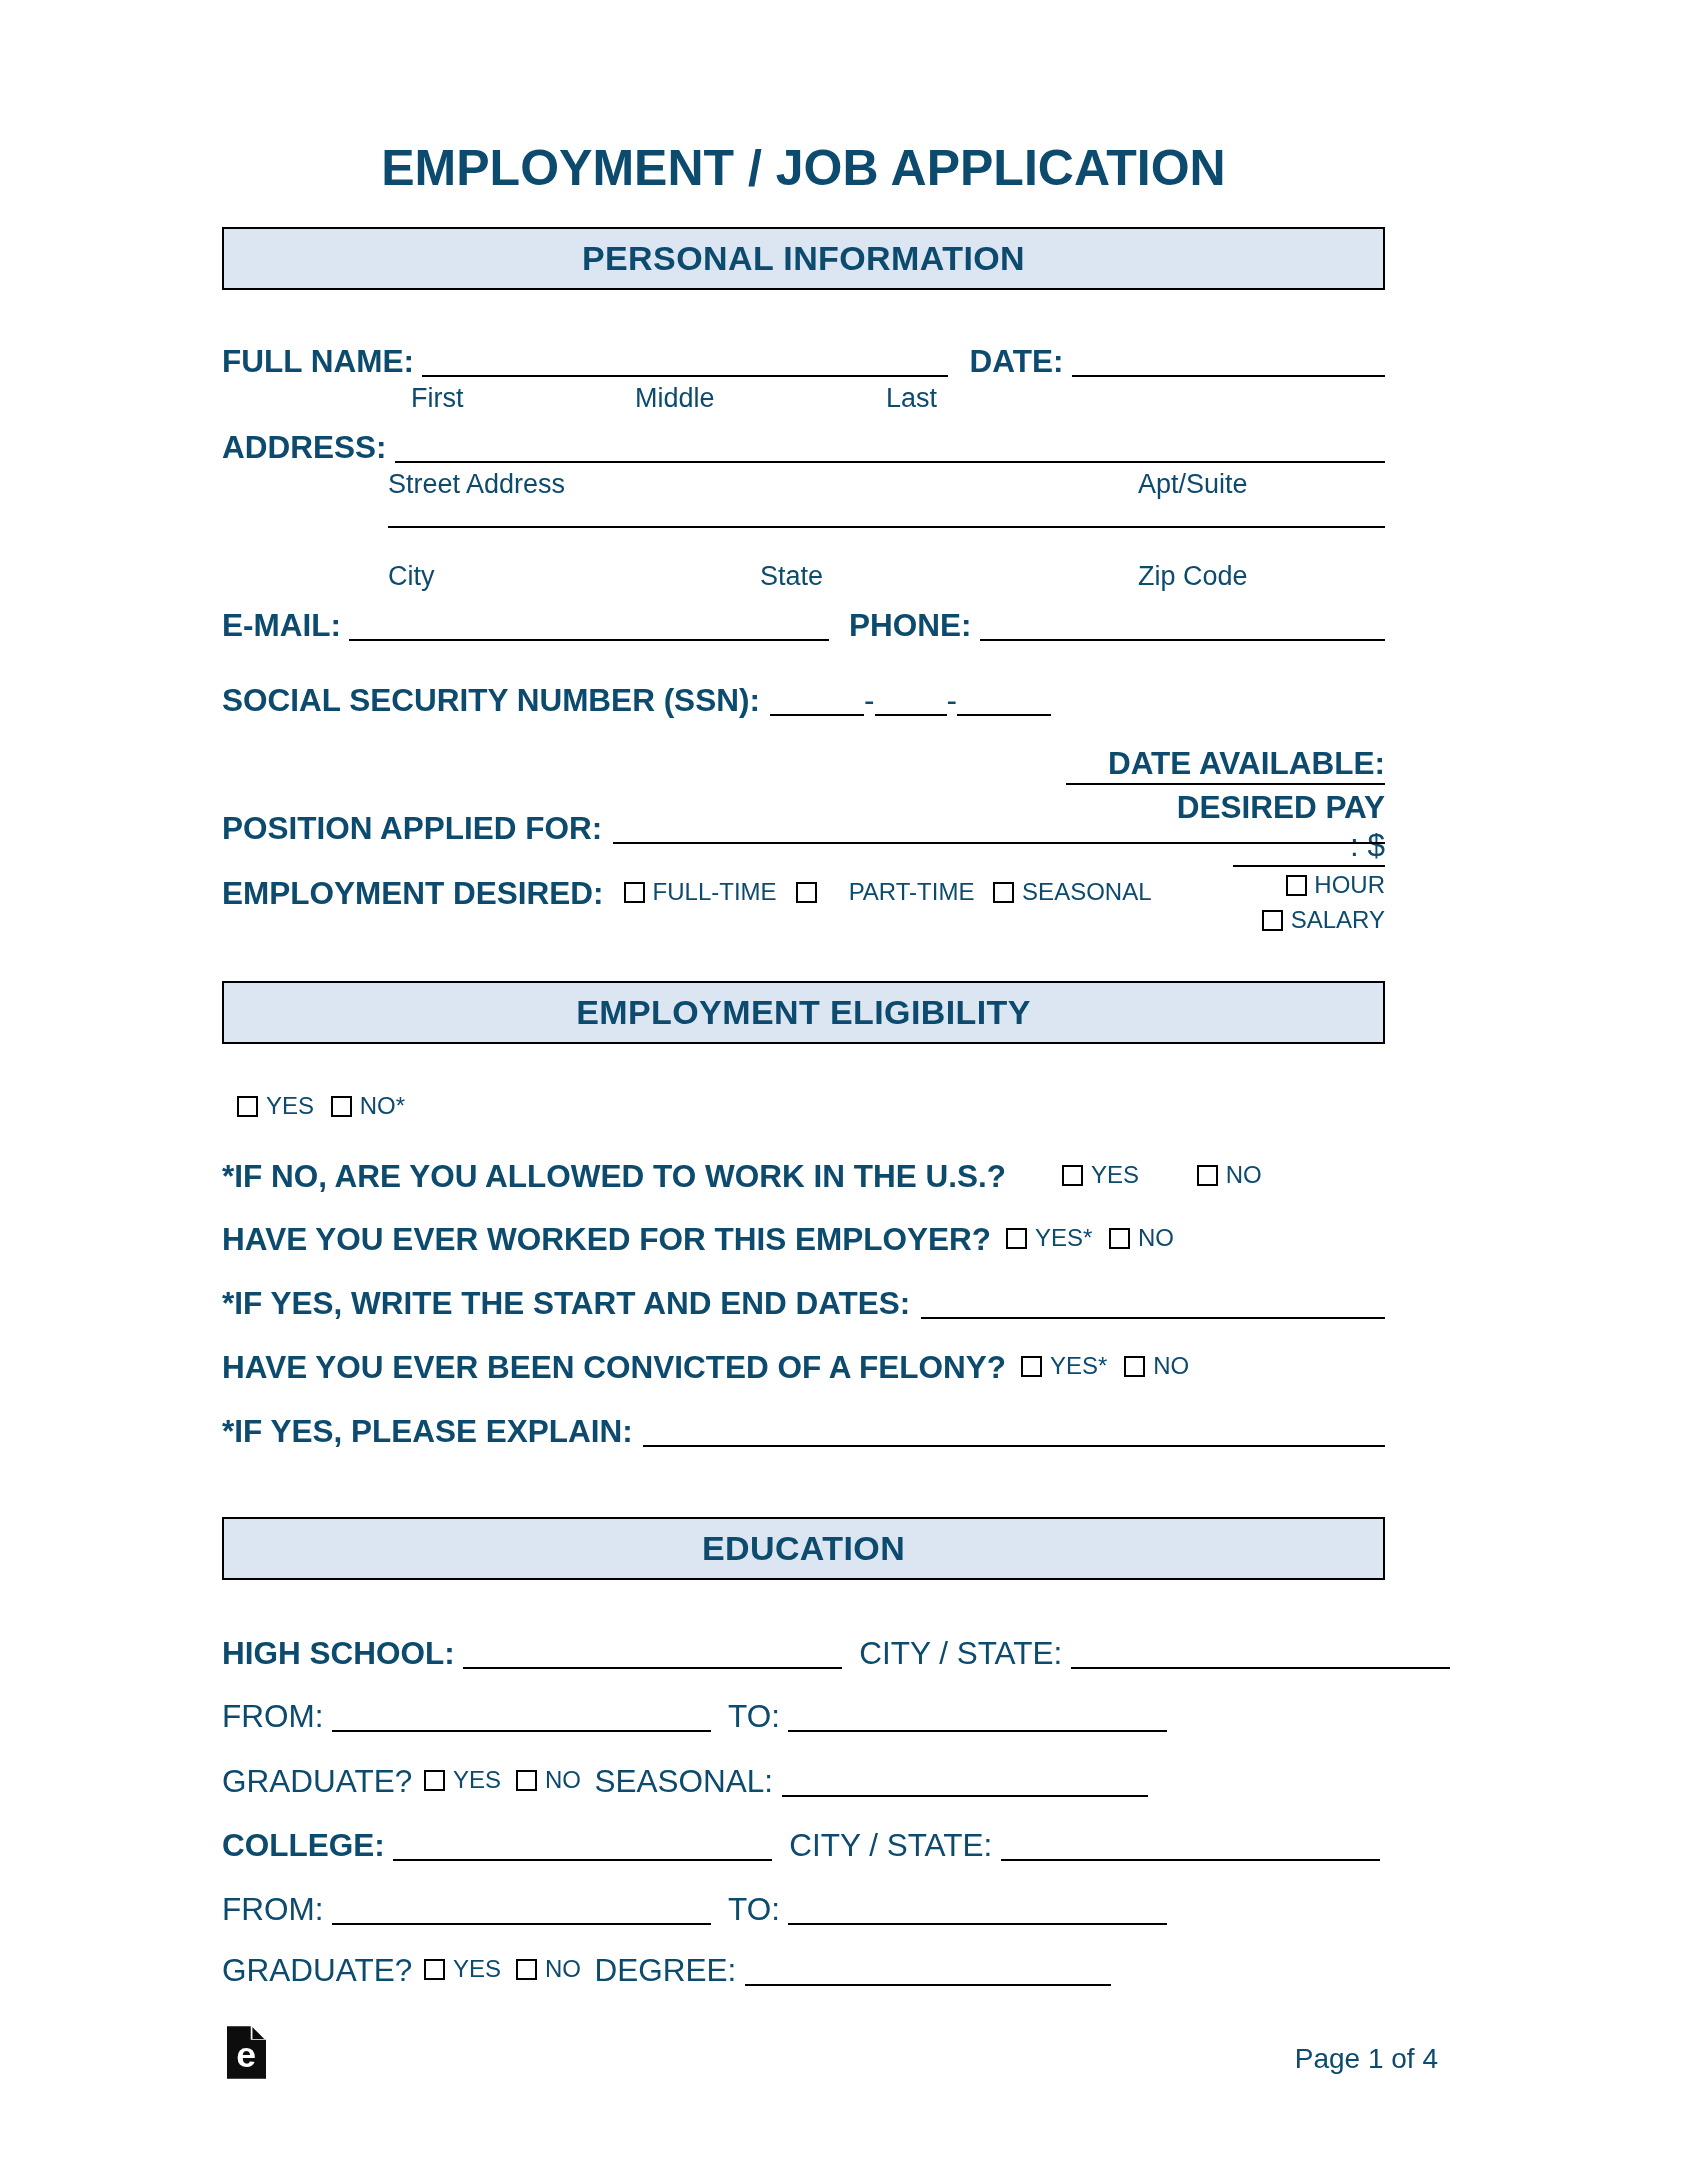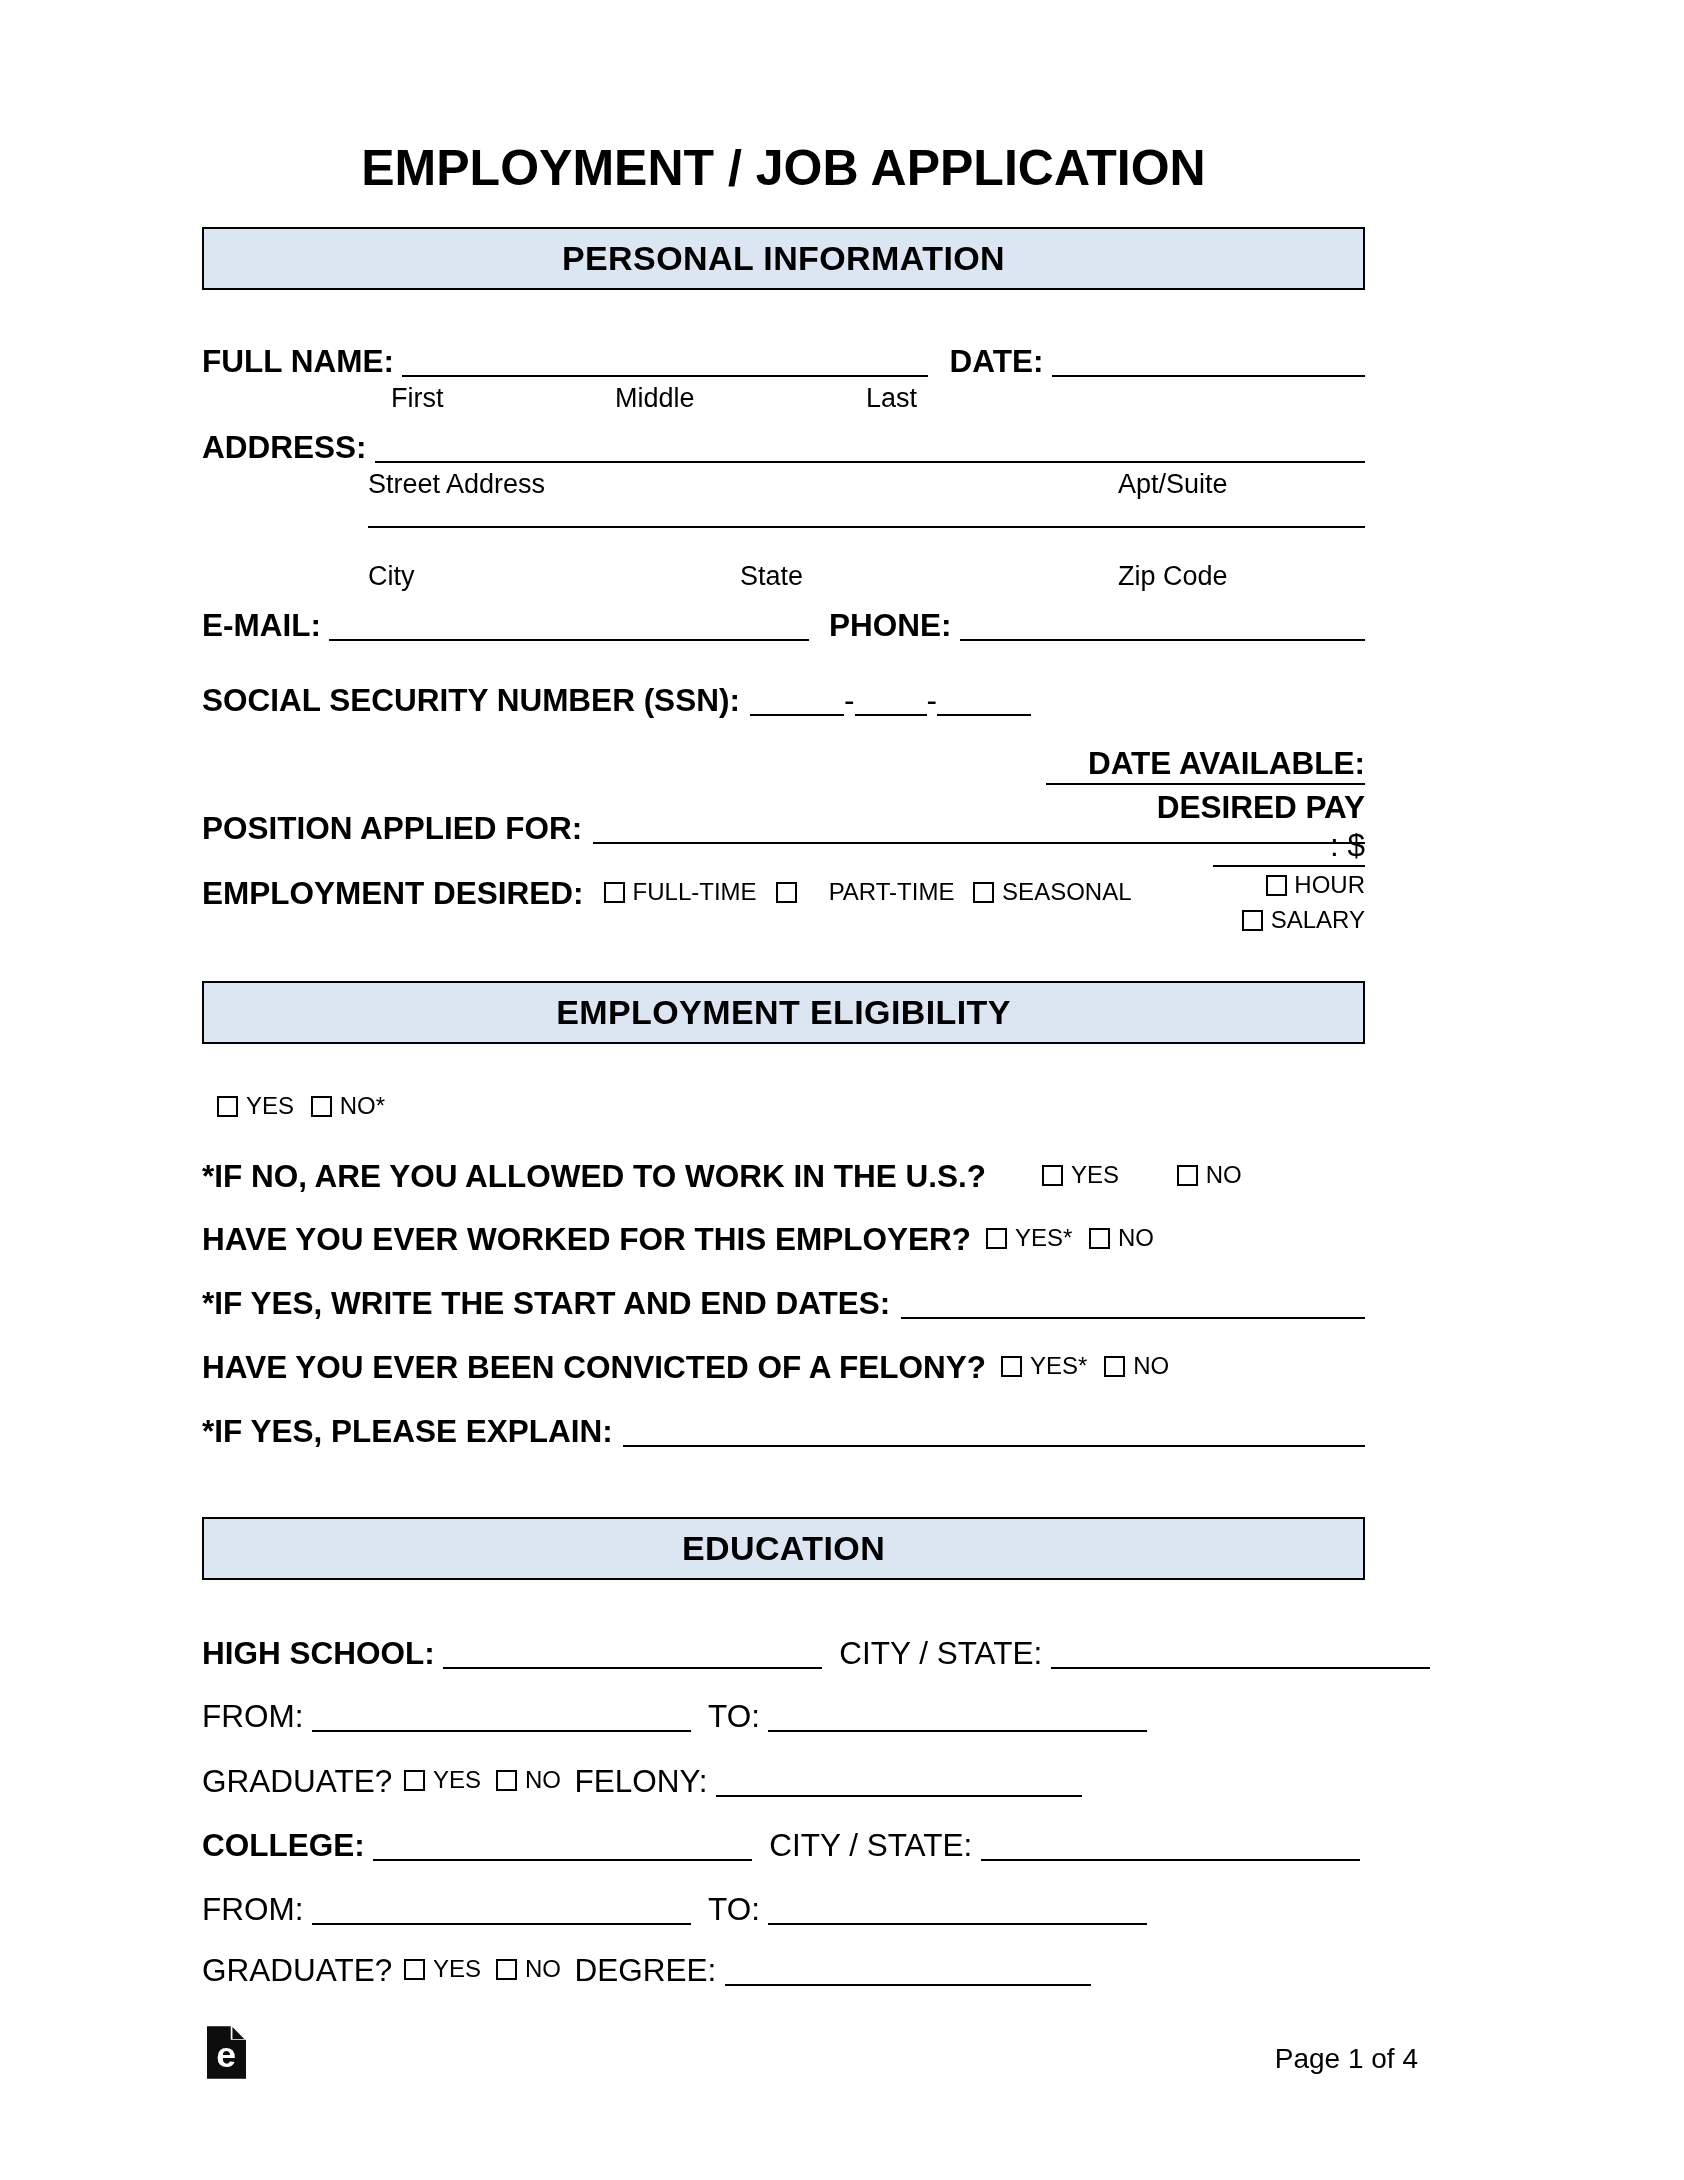--- a/index.html
+++ b/index.html
@@ -1,17 +1,17 @@
 <!DOCTYPE html>
 <html style="font-size:13.6px"><head>
 <meta charset="utf-8">
 <style>
   html,body{margin:0;padding:0;background:#ffffff;}
   .page{position:relative;width:1567px;height:2181px;background:#ffffff;
-        font-family:"Liberation Sans",sans-serif;color:#000000;overflow:hidden;}
+        font-family:"Liberation Sans",sans-serif;color:#0c4a6e;overflow:hidden;margin-left:20px;}
   .title{position:absolute;left:0;right:0;top:141px;text-align:center;
          font-size:50px;font-weight:700;line-height:1.1;}
   .band{position:absolute;left:202px;right:202px;height:63px;background:#dce6f2;
         border:2.6px solid #000;box-sizing:border-box;display:flex;align-items:center;
         justify-content:center;font-size:34px;font-weight:700;letter-spacing:0.4px;}
   .row{position:absolute;left:202px;right:202px;display:flex;align-items:flex-end;
        font-size:31.5px;line-height:1.2;white-space:nowrap;}
   .b{font-weight:700;text-align:center;}
   .ul{height:0;border-bottom:2.6px solid #000;align-self:flex-end;margin-bottom:4.3px;flex:none;}
   .grow{flex:1 1 auto;}
@@ -199,21 +199,21 @@
   <div class="row" style="top:1763px;">
     <span>GRADUATE?</span>
     <span class="opt" style="margin-left:12px;">
       <span class="cb"></span>
       <span>YES</span>
     </span>
     <span class="opt" style="margin-left:15.3px;">
       <span class="cb"></span>
       <span>NO</span>
     </span>
-    <span style="margin-left:13.6px;">FELONY:</span>
+    <span style="margin-left:13.6px;">SEASONAL:</span>
     <span class="ul" style="width:366px;margin-left:8.5px;"></span>
   </div>
 
   <div class="row" style="top:1827px;">
     <span class="b">COLLEGE:</span>
     <span class="ul" style="width:379px;margin-left:8.5px;"></span>
     <span style="margin-left:17px;">CITY / STATE:</span>
     <span class="ul" style="width:379px;margin-left:8.5px;"></span>
   </div>
 

